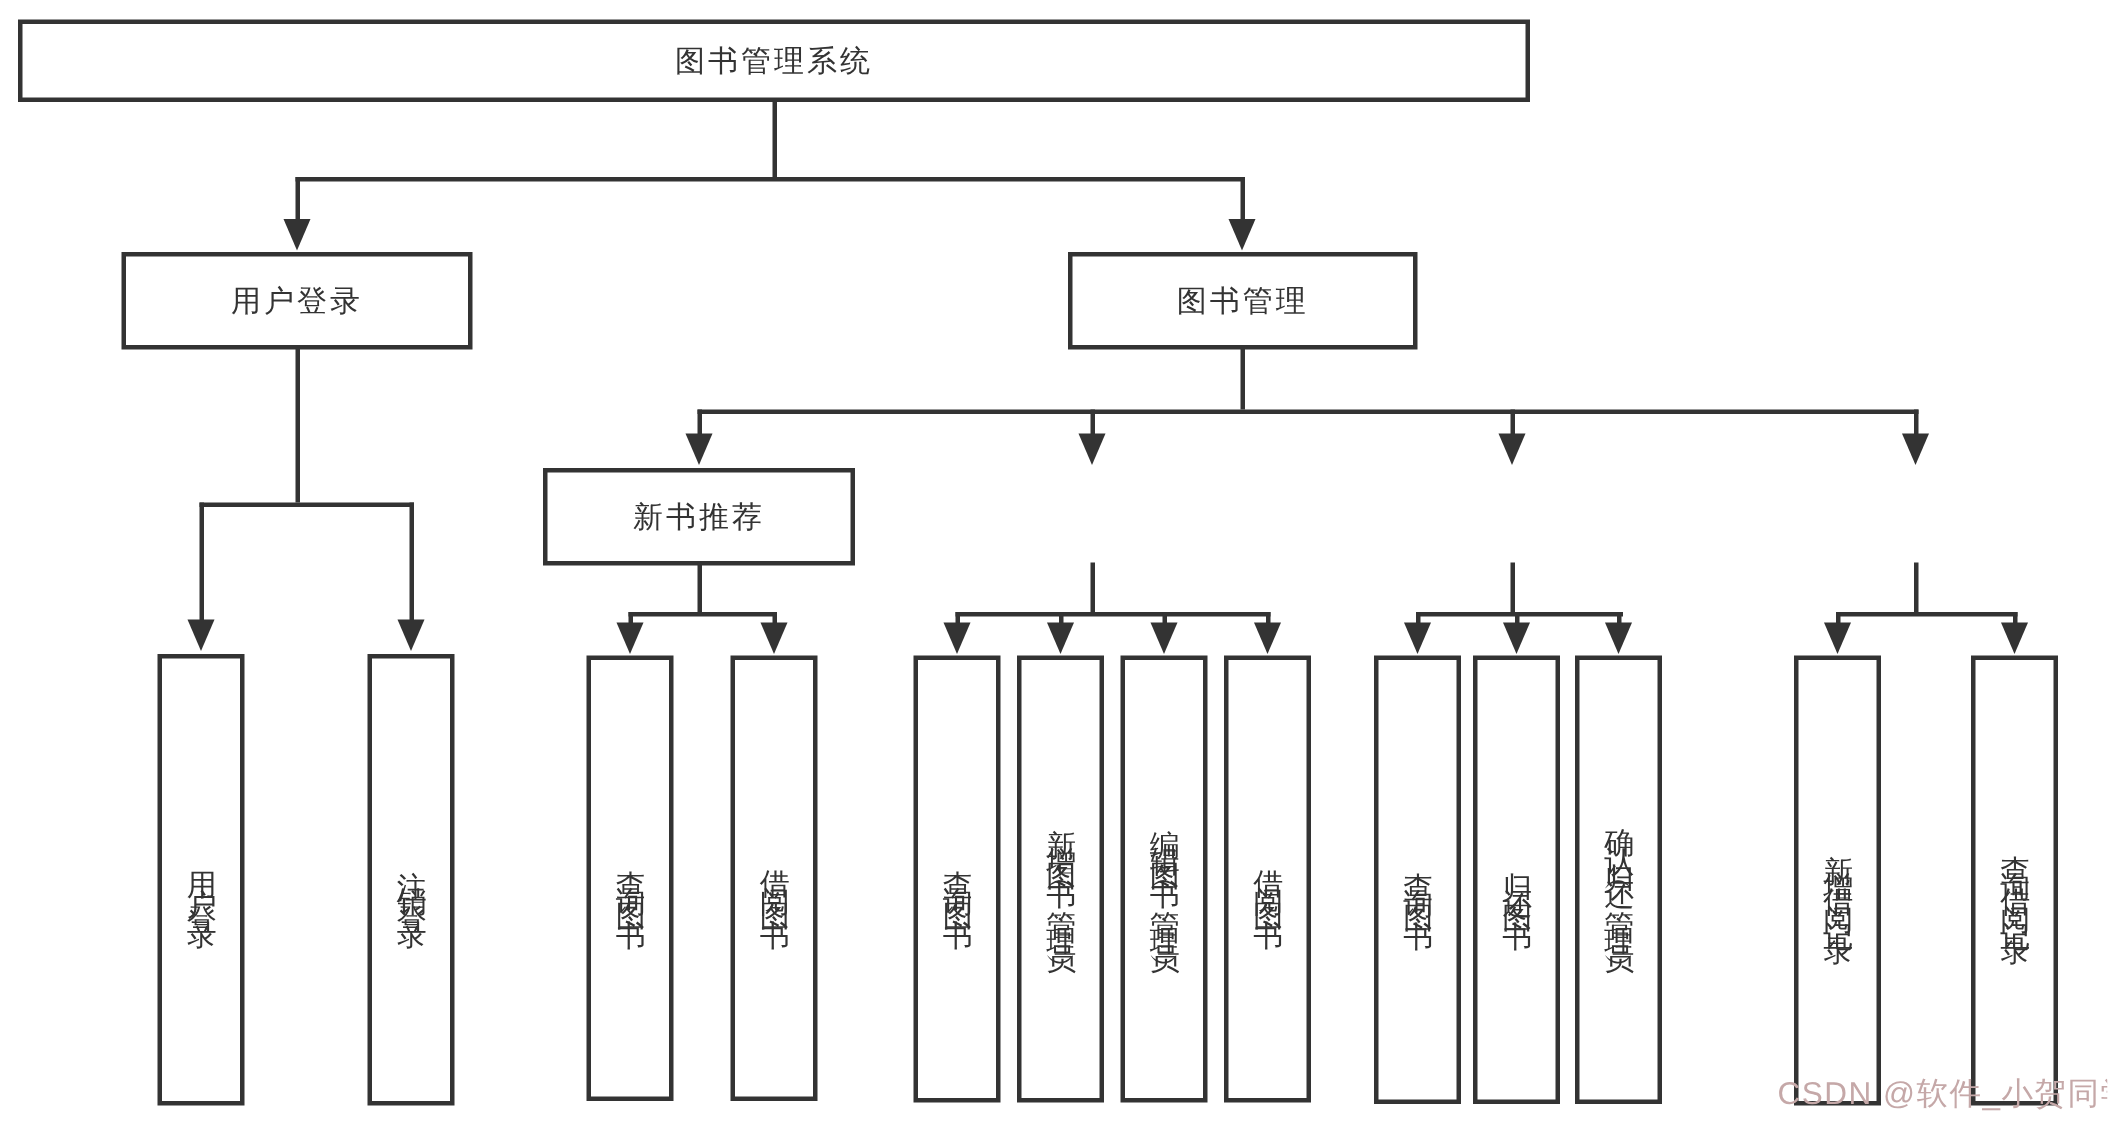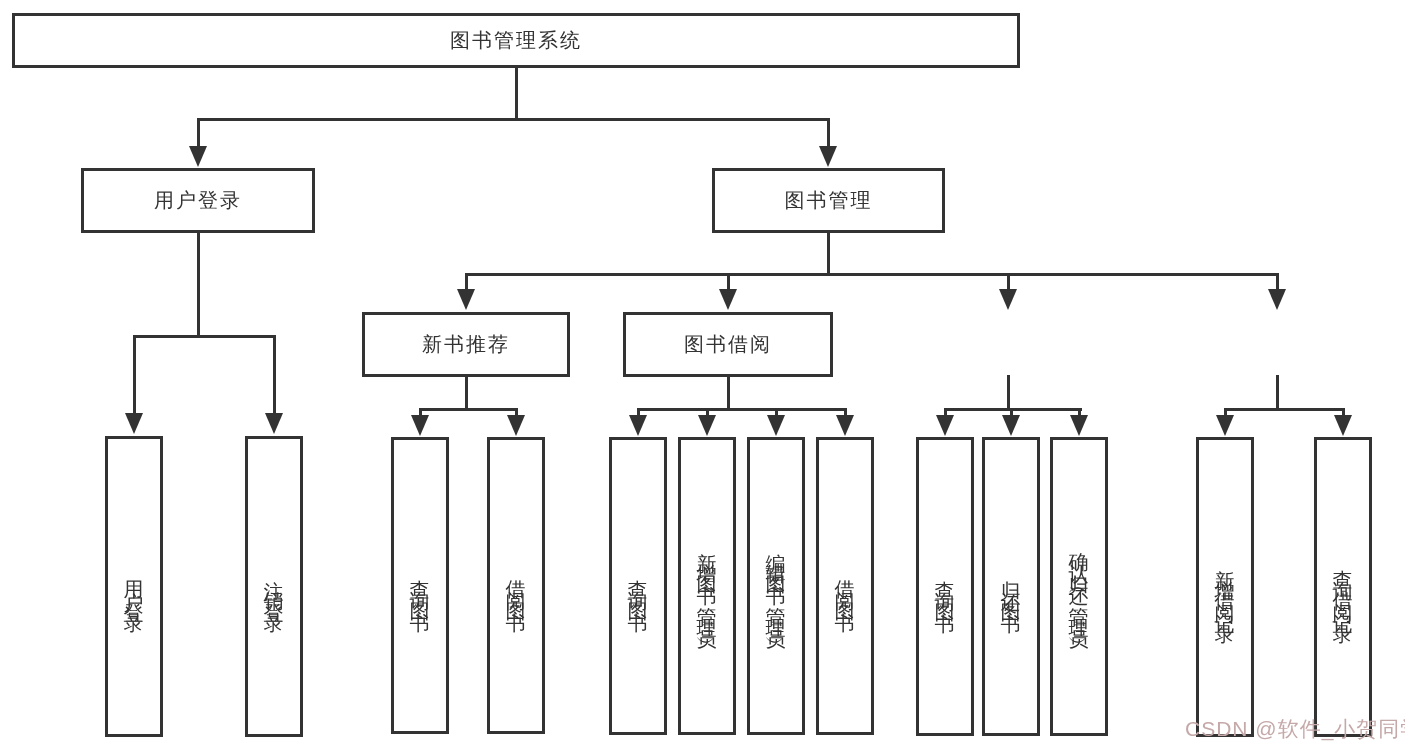--- a/index.html
+++ b/index.html
@@ -58,21 +58,20 @@
 <div class="canvas">
 
   <div class="node h" style="left:12px;top:13px;width:1008px;height:55px;">图书管理系统</div>
 
   <div class="node h" style="left:81px;top:168px;width:234px;height:65px;">用户登录</div>
 
   <div class="node h" style="left:712px;top:168px;width:233px;height:65px;">图书管理</div>
 
   <div class="node h" style="left:362px;top:312px;width:208px;height:65px;">新书推荐</div>
 
-  <div class="node h" style="left:623px;top:312px;width:210px;height:65px;">图书借阅</div>
 
 
 
   <div class="node v" style="left:105px;top:436px;width:58px;height:301px;">
     <span class="vtext">用户登录</span>
   </div>
   <div class="node v" style="left:245px;top:436px;width:58px;height:301px;">
     <span class="vtext">注销登录</span>
   </div>
 

